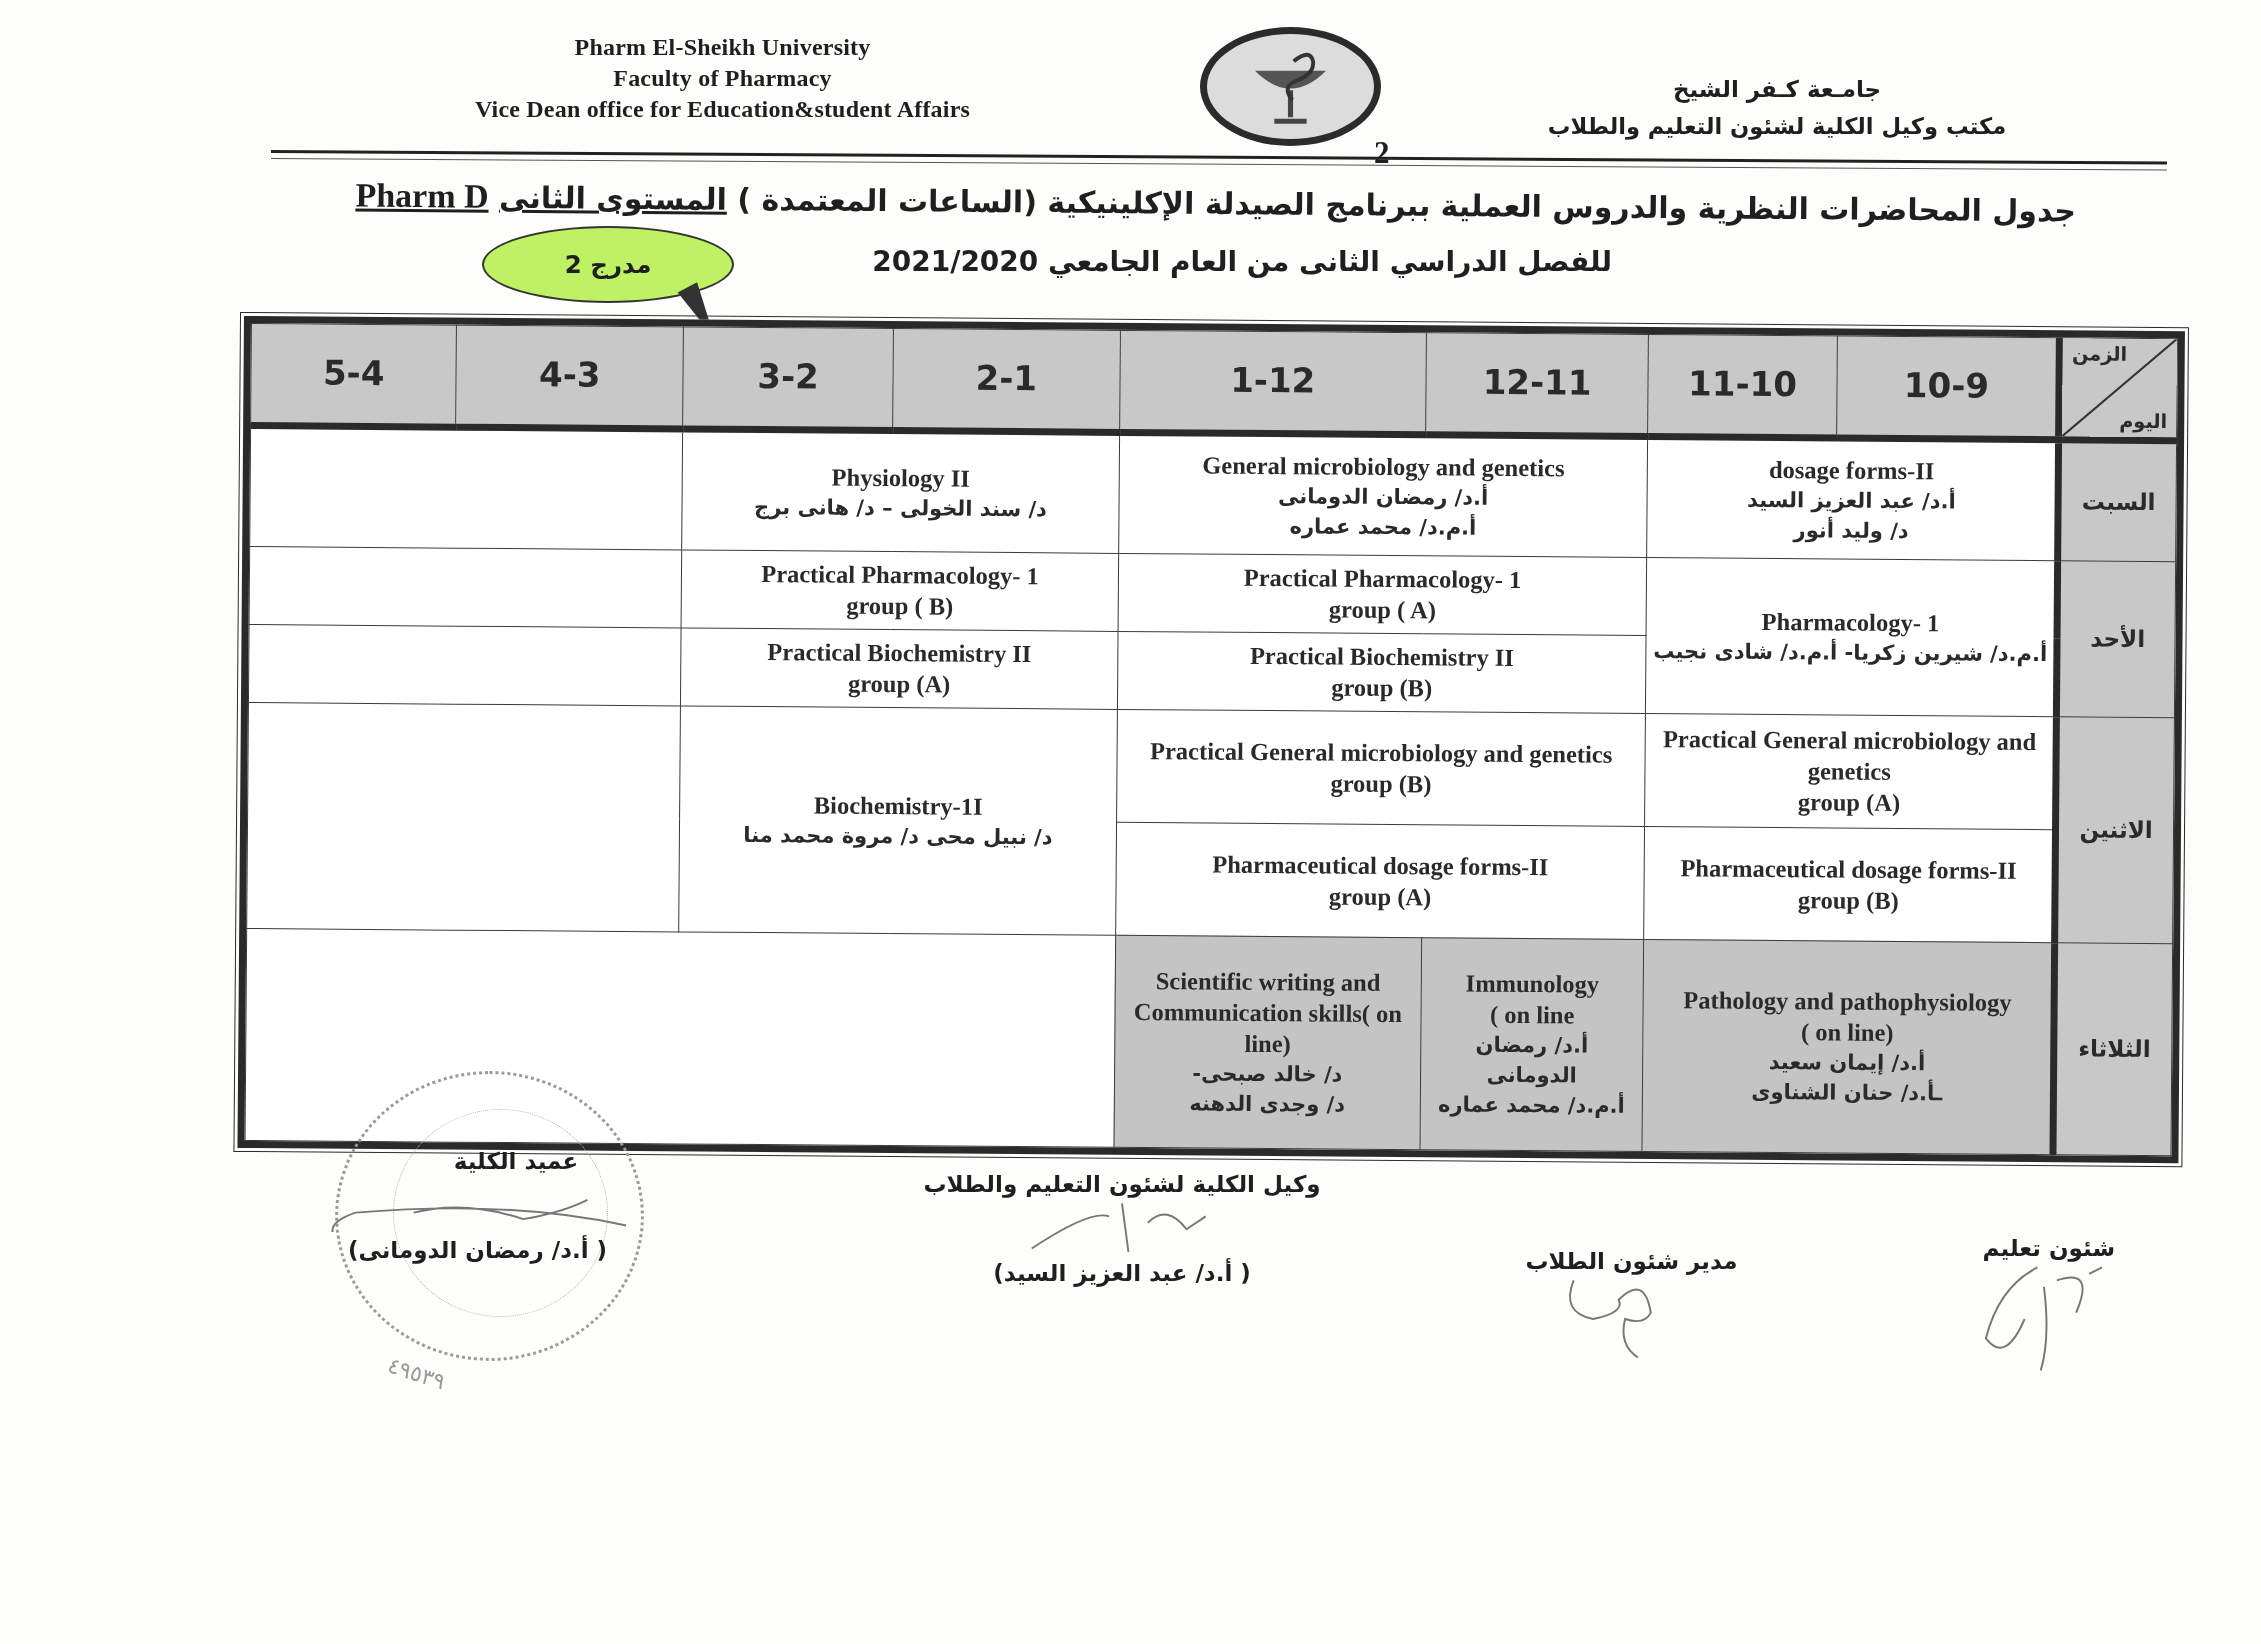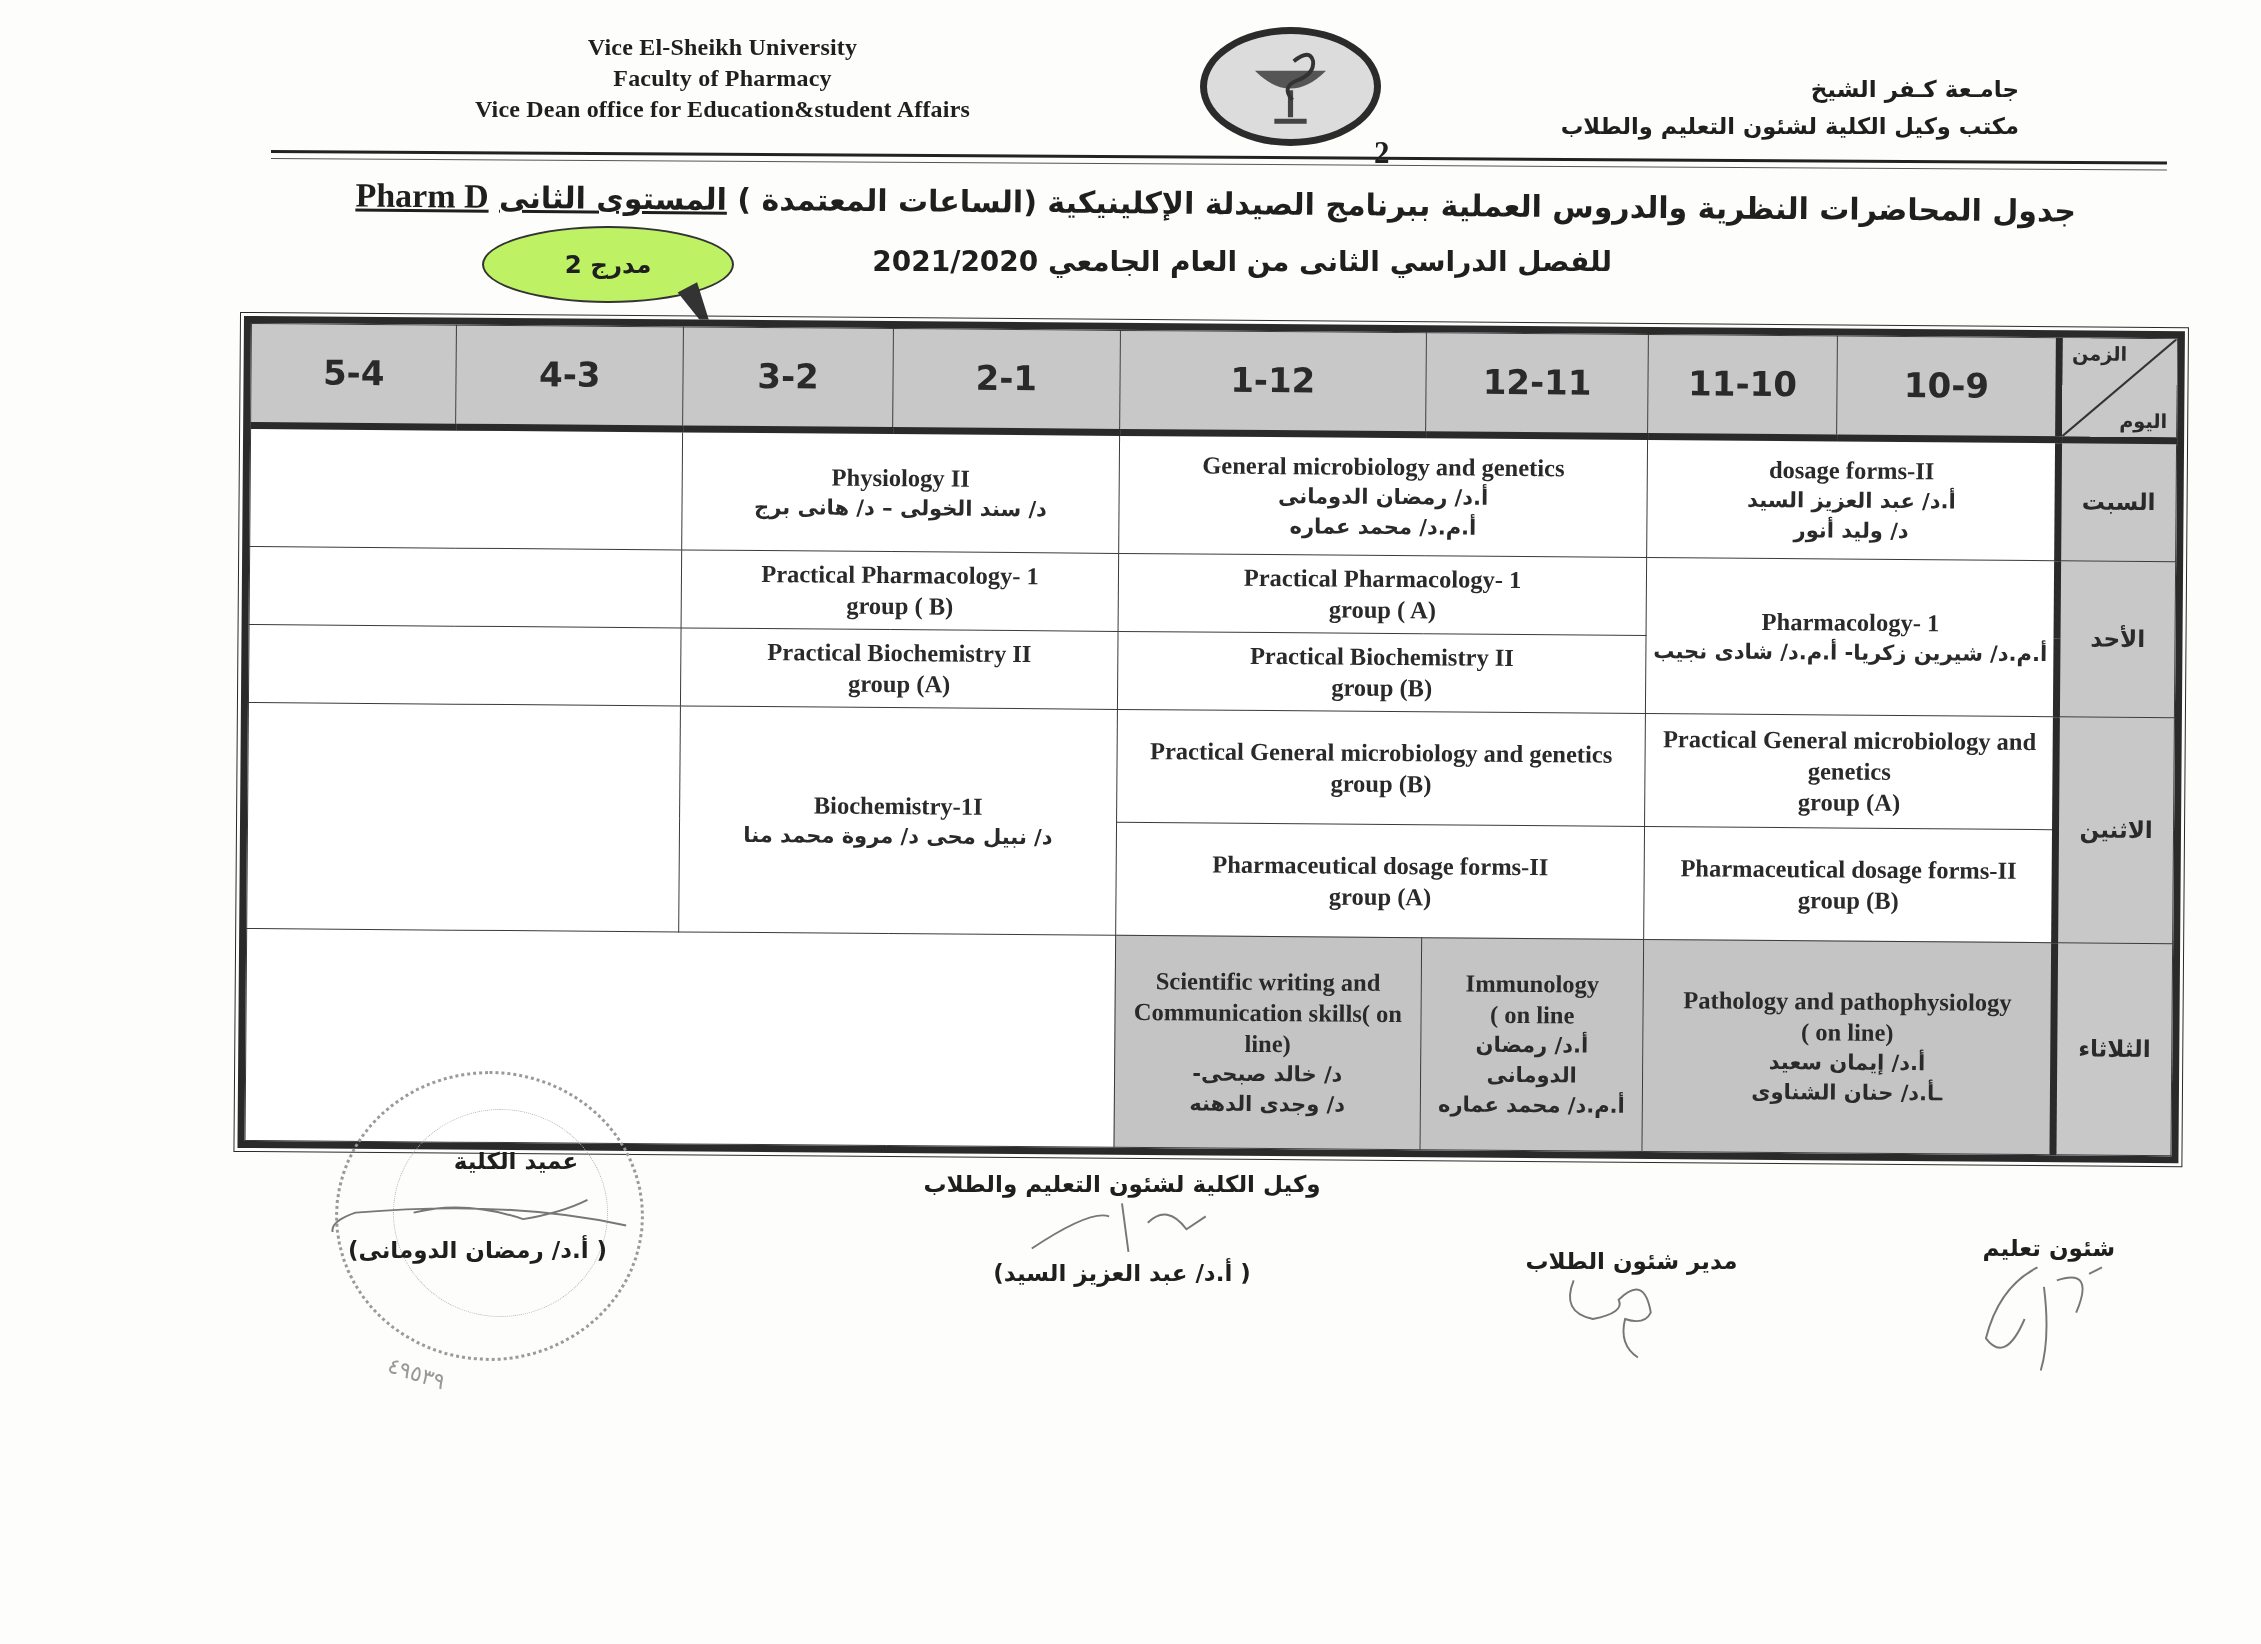--- a/index.html
+++ b/index.html
@@ -3,21 +3,21 @@
 <meta charset="utf-8">
 <style>
   html, body { margin:0; padding:0; }
   body {
     width:2261px; height:1645px; background:#fdfdfb; position:relative; overflow:hidden;
     font-family:"Liberation Serif", serif; color:#1f1f1f;
   }
   .abs { position:absolute; }
   
   .hdr-en { left:400px; top:32px; width:645px; text-align:center; font-weight:bold; font-size:24px; line-height:31px; letter-spacing:0.2px; }
-  .hdr-ar { left:1535px; top:71px; width:484px; text-align:right; font-family:"DejaVu Sans", sans-serif; font-weight:bold; font-size:23px; line-height:37px; direction:rtl; }
+  .hdr-ar { left:1535px; top:71px; width:484px; text-align:center; font-family:"DejaVu Sans", sans-serif; font-weight:bold; font-size:23px; line-height:37px; direction:rtl; }
   .hdr-ar div:last-child { font-size:22.6px; }
   .logo { left:1200px; top:27px; width:181px; height:119px; border:7.7px solid #2b2b2b; border-radius:50%; background:#dcdcdc; box-sizing:border-box; display:flex; align-items:center; justify-content:center; }
   .logo svg { width:97px; height:84px; }
   .page-num { left:1374px; top:135px; font-size:31px; font-weight:bold; }
   .rule { left:271px; top:150px; width:1896px; height:5.2px; border-top:3.2px solid #222; border-bottom:1.3px solid #555; transform:rotate(0.35deg); transform-origin:left; }
   .title1 { left:348px; top:184px; width:1728px; text-align:right; direction:rtl; font-family:"DejaVu Sans", sans-serif; font-weight:bold; font-size:30px; transform:rotate(0.5deg); }
   .title1 .u { text-decoration:underline; }
   .title1 .en { font-family:"Liberation Serif", serif; font-size:34px; }
   .title2 { left:838px; top:245px; width:774px; text-align:right; direction:rtl; font-family:"DejaVu Sans", sans-serif; font-weight:bold; font-size:28px; }
   .bubble { left:482px; top:226px; width:252px; height:77px; border:2.6px solid #333; border-radius:50%; background:#bef264; box-sizing:border-box; display:flex; align-items:center; justify-content:center; font-family:"DejaVu Sans", sans-serif; font-size:24.5px; font-weight:bold; direction:rtl; }
@@ -42,21 +42,21 @@
   .sig { font-family:"DejaVu Sans", sans-serif; font-weight:bold; direction:rtl; font-size:23px; text-align:center; }
   .stamp { left:335px; top:1071px; width:303px; height:284px; border:3.2px dotted #9a9a9a; border-radius:50%; }
   .stamp-inner { left:393px; top:1109px; width:213px; height:206px; border:1.9px dotted #b0b0b0; border-radius:50%; }
   .scribble { stroke:#777; stroke-width:3; fill:none; }
   .handnum { left:387px; top:1361px; font-family:"DejaVu Sans", sans-serif; font-size:22px; color:#999; transform:rotate(18deg); }
 </style>
 </head>
 <body>
 
 <div class="abs hdr-en">
-  <div>Vice El-Sheikh University</div>
+  <div>Pharm El-Sheikh University</div>
   <div>Faculty of Pharmacy</div>
   <div>Vice Dean office for Education&amp;student Affairs</div>
 </div>
 
 <div class="abs logo">
   <svg viewBox="0 0 150 130">
     <path d="M20 40 Q75 95 130 40 Z" fill="#555"></path>
     <path d="M75 70 L75 112 M50 118 L100 118" stroke="#444" stroke-width="8" fill="none"></path>
     <path d="M80 25 Q105 5 110 25 Q112 45 85 55 Q60 65 78 85" stroke="#333" stroke-width="6" fill="none"></path>
   </svg>

